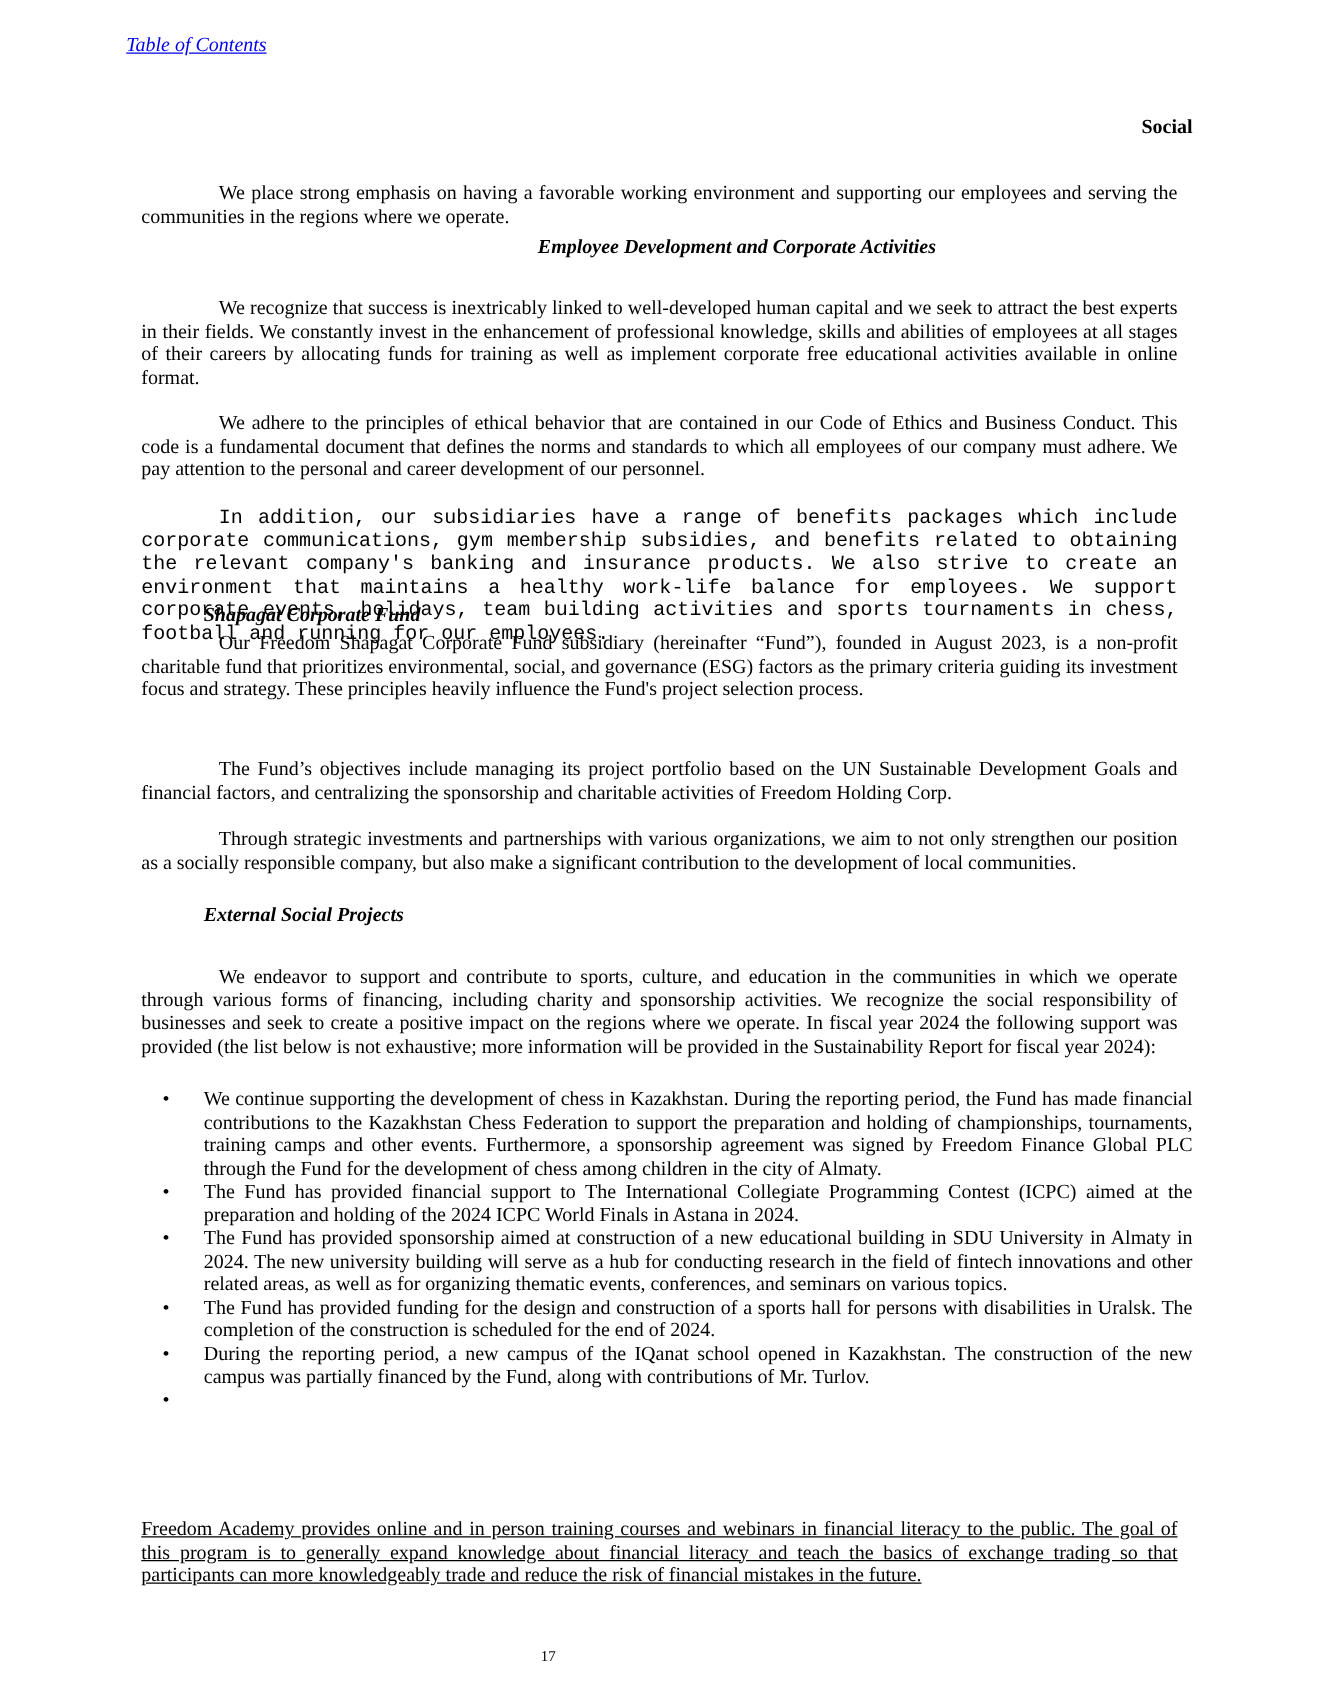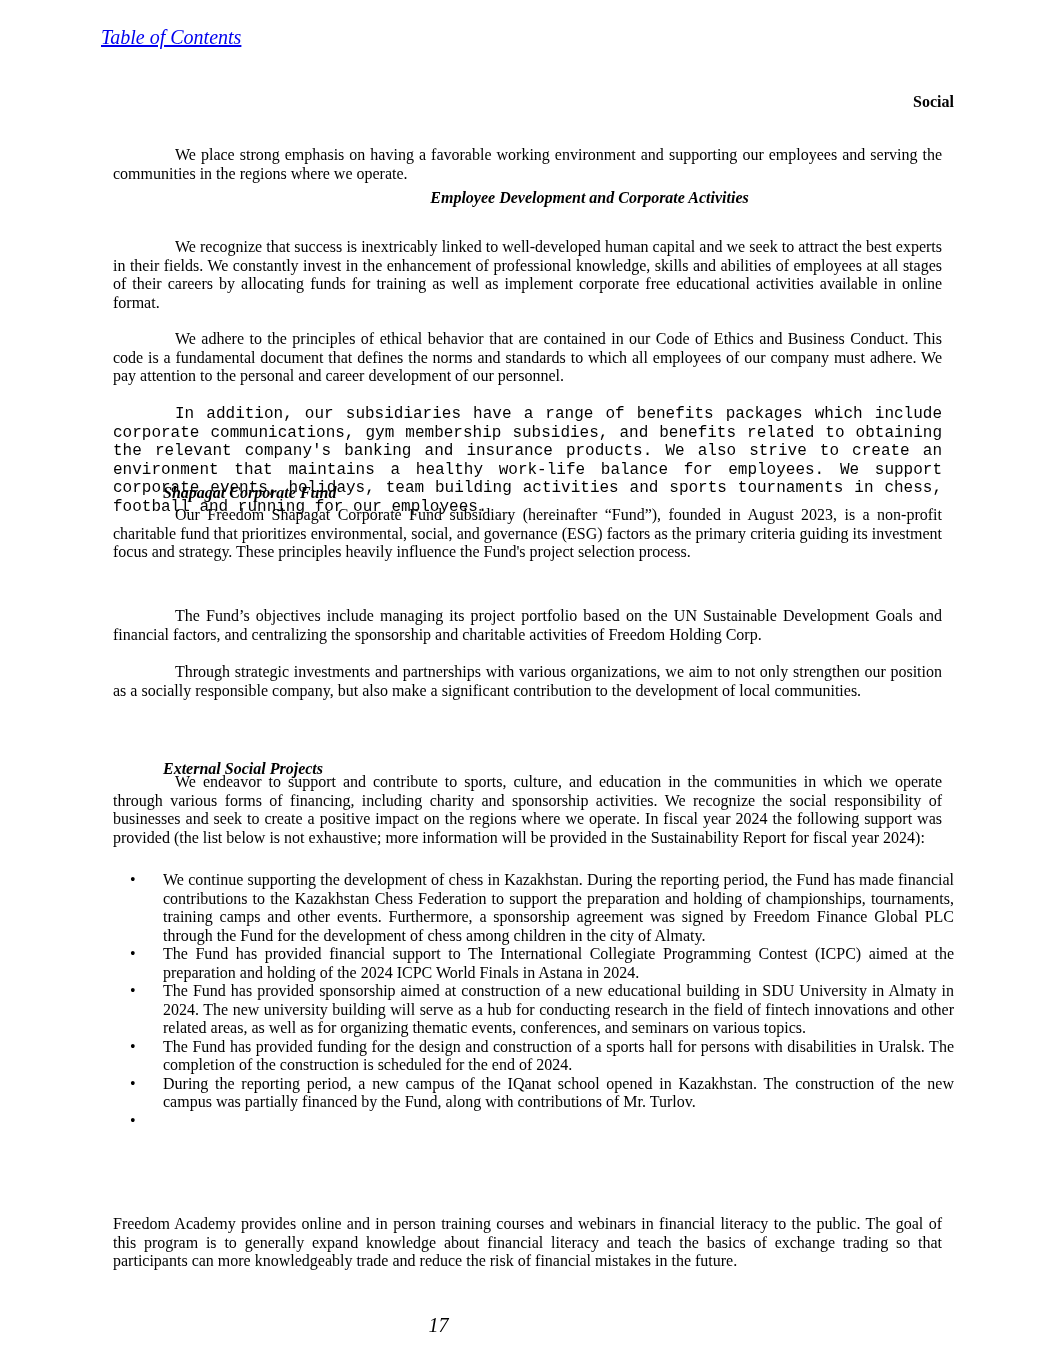--- a/index.html
+++ b/index.html
@@ -19,51 +19,50 @@
     top: 0;
     width: 853px;
   }
   a.toc-link {
     position: absolute;
     left: 0;
     top: 28px;
     font-style: italic;
     color: #0000ee;
     text-decoration: underline;
-    font-size: 20px;
+    font-size: 16px;
     line-height: 18px;
   }
   .block { position: absolute; left: 0; width: 853px; }
   .heading-bold { font-weight: bold; text-align: right; }
   .subheading { font-weight: bold; font-style: italic; padding-left: 62px; }
   p.para {
     margin: 12px;
     text-align: justify;
     text-indent: 62px;
   }
-  p.para.noindent { text-indent: 0; }
+  p.para.noindent { text-indent: 0; text-decoration: underline; }
   ul.bullets { list-style: none; margin: 0; padding: 0; }
   ul.bullets li {
     position: relative;
     padding-left: 62px;
     text-align: justify;
   }
   ul.bullets li .bullet {
     position: absolute;
     left: 29px;
     top: 0;
   }
   .page-number {
     position: absolute;
     left: 0;
     width: 877px;
     top: 1316px;
     text-align: center;
-    font-size: 20px;
-    font-style: italic;
+    font-size: 12px;
   }
 </style>
 </head>
 <body>
 
 <div class="page">
 
   <a class="toc-link" href="#">Table of Contents</a>
 
   <div class="block heading-bold" style="top:93px;">Social</div>
@@ -93,21 +92,21 @@
   </div>
 
   <div class="block" style="top:595px;">
     <p class="para">The Fund’s objectives include managing its project portfolio based on the UN Sustainable Development Goals and financial factors, and centralizing the sponsorship and charitable activities of Freedom Holding Corp.</p>
   </div>
 
   <div class="block" style="top:651px;">
     <p class="para">Through strategic investments and partnerships with various organizations, we aim to not only strengthen our position as a socially responsible company, but also make a significant contribution to the development of local communities.</p>
   </div>
 
-  <div class="block subheading" style="top:724px;margin-top:36px;">External Social Projects</div>
+  <div class="block subheading" style="top:724px;">External Social Projects</div>
 
   <div class="block" style="top:761px;">
     <p class="para">We endeavor to support and contribute to sports, culture, and education in the communities in which we operate through various forms of financing, including charity and sponsorship activities. We recognize the social responsibility of businesses and seek to create a positive impact on the regions where we operate. In fiscal year 2024 the following support was provided (the list below is not exhaustive; more information will be provided in the Sustainability Report for fiscal year 2024):</p>
   </div>
 
   <div class="block" style="top:871px;">
     <ul class="bullets">
       <li>
         <span class="bullet">•</span>
         <span>We continue supporting the development of chess in Kazakhstan. During the reporting period, the Fund has made financial contributions to the Kazakhstan Chess Federation to support the preparation and holding of championships, tournaments, training camps and other events. Furthermore, a sponsorship agreement was signed by Freedom Finance Global PLC through the Fund for the development of chess among children in the city of Almaty.</span>

